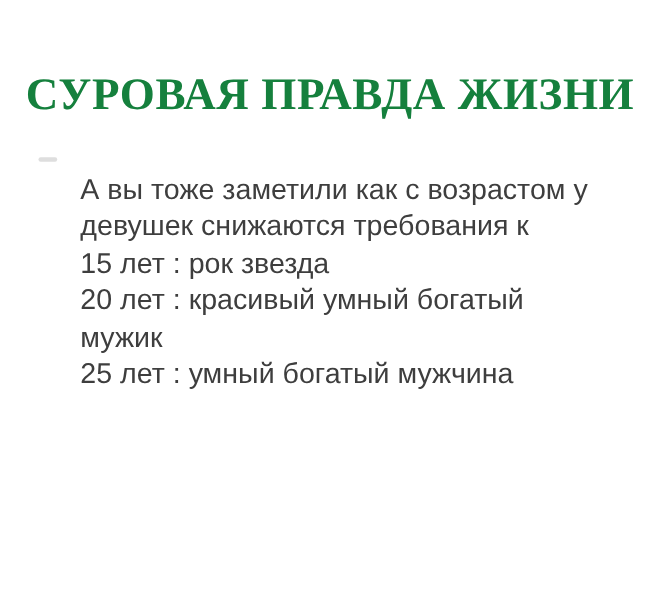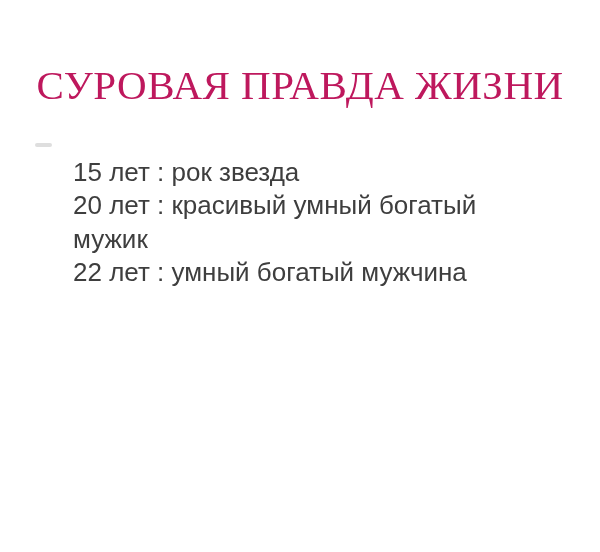--- a/index.html
+++ b/index.html
@@ -16,25 +16,25 @@
     font-family: "Liberation Sans", sans-serif;
   }
   .meme-title {
     position: absolute;
     top: 62px;
     left: 0;
     width: 600px;
     margin: 0;
     text-align: center;
     font-family: "Liberation Serif", "DejaVu Serif", serif;
-    font-weight: normal;
+    font-weight: bold;
     font-size: 41px;
     line-height: 46px;
     letter-spacing: 0.5px;
-    color: #be185d;
+    color: #15803d;
     white-space: nowrap;
   }
   .artifact-dash {
     position: absolute;
     left: 35px;
     top: 143px;
     width: 17px;
     height: 4px;
     background: #d6d6d6;
     border-radius: 2px;
@@ -59,24 +59,26 @@
 
 <div class="meme-card">
 
   <h1 class="meme-title">СУРОВАЯ ПРАВДА ЖИЗНИ</h1>
 
   <div class="artifact-dash"></div>
 
   <div class="meme-body">
 
     <div>
+      <span class="text-line">А вы тоже заметили как с возрастом у</span>
+      <span class="text-line">девушек снижаются требования к</span>
     </div>
 
     <div>
       <span class="text-line">15 лет : рок звезда</span>
       <span class="text-line">20 лет : красивый умный богатый</span>
       <span class="text-line">мужик</span>
-      <span class="text-line">22 лет : умный богатый мужчина</span>
+      <span class="text-line">25 лет : умный богатый мужчина</span>
     </div>
 
   </div>
 
 </div>
 
 </body></html>

